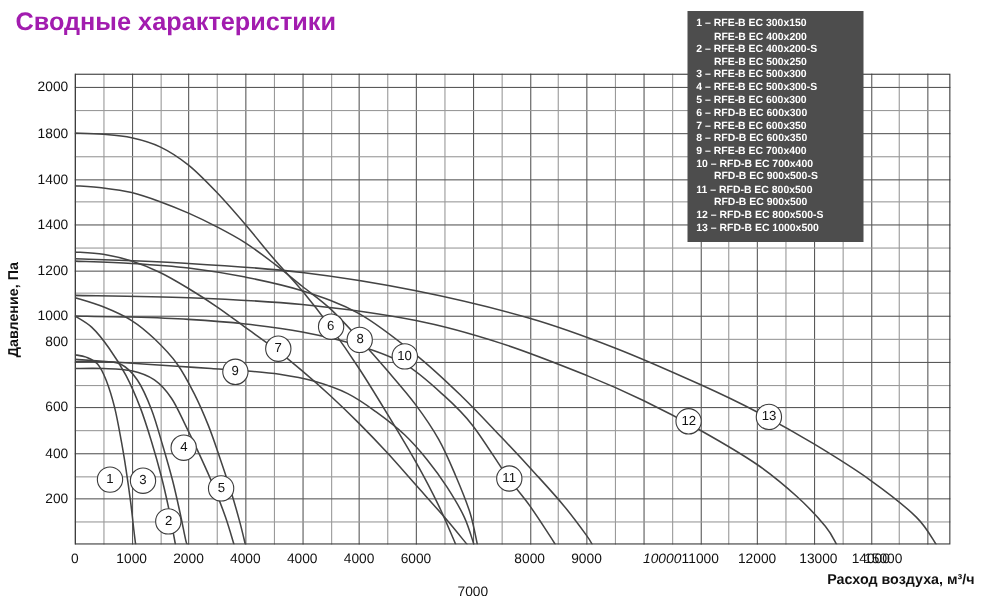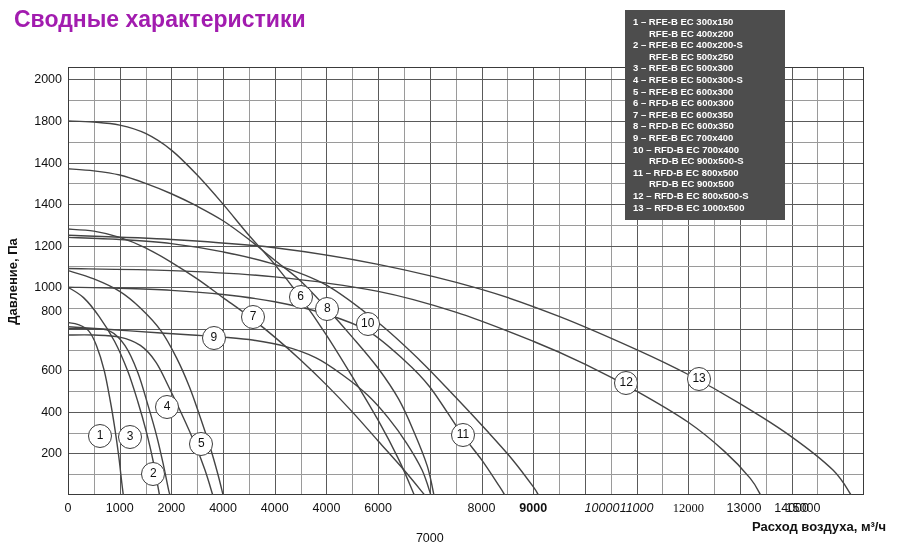--- a/index.html
+++ b/index.html
@@ -221,24 +221,24 @@
       <div class="ytick" style="top: 12.466px;">2000</div>
       <div class="xtick" style="left: 0px;">0</div>
       <div class="xtick" style="left: 51.6883px;">1000</div>
       <div class="xtick" style="left: 103.377px;">2000</div>
       <div class="xtick" style="left: 155.065px;">4000</div>
       <div class="xtick" style="left: 206.753px;">4000</div>
       <div class="xtick" style="left: 258.442px;">4000</div>
       <div class="xtick" style="left: 310.13px;">6000</div>
       <div class="xtick" style="left: 361.818px; margin-top: 36px;">7000</div>
       <div class="xtick" style="left: 413.506px;">8000</div>
-      <div class="xtick" style="left: 465.195px; font-weight: bold;">9000</div>
+      <div class="xtick" style="left: 465.195px;">9000</div>
       <div class="xtick" style="left: 534px; font-style: italic;">10000</div>
-      <div class="xtick" style="left: 568.571px; font-style: italic;">11000</div>
-      <div class="xtick" style="left: 620.26px; font-family: Liberation Serif, serif;">12000</div>
+      <div class="xtick" style="left: 568.571px;">11000</div>
+      <div class="xtick" style="left: 620.26px;">12000</div>
       <div class="xtick" style="left: 676px; text-align: center;">13000</div>
       <div class="xtick" style="left: 723.636px;">14000</div>
       <div class="xtick" style="left: 735px;">15000</div>
     </div>
 </div>
 
 <div id="legend">
     <div>1 – RFE-B EC 300x150</div>
     <div class="indent">RFE-B EC 400x200</div>
     <div>2 – RFE-B EC 400x200-S</div>

